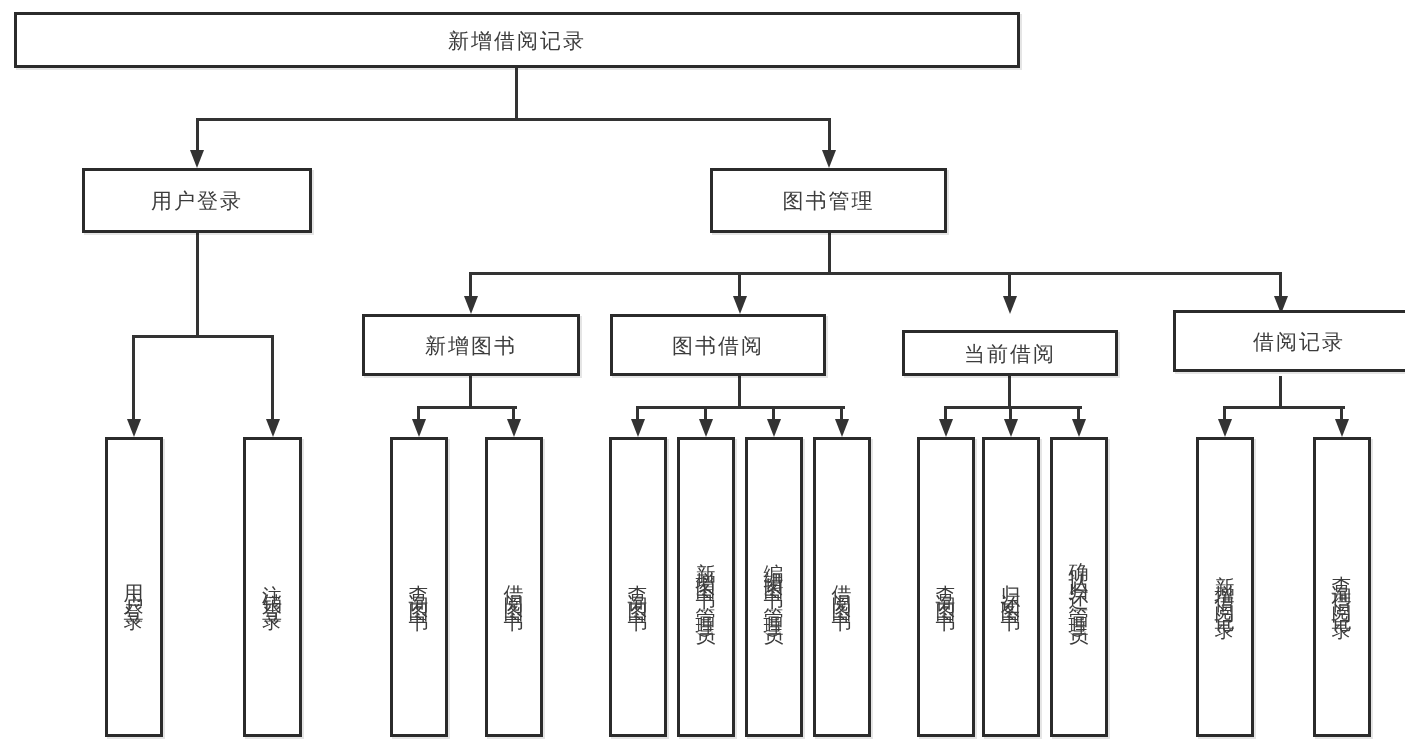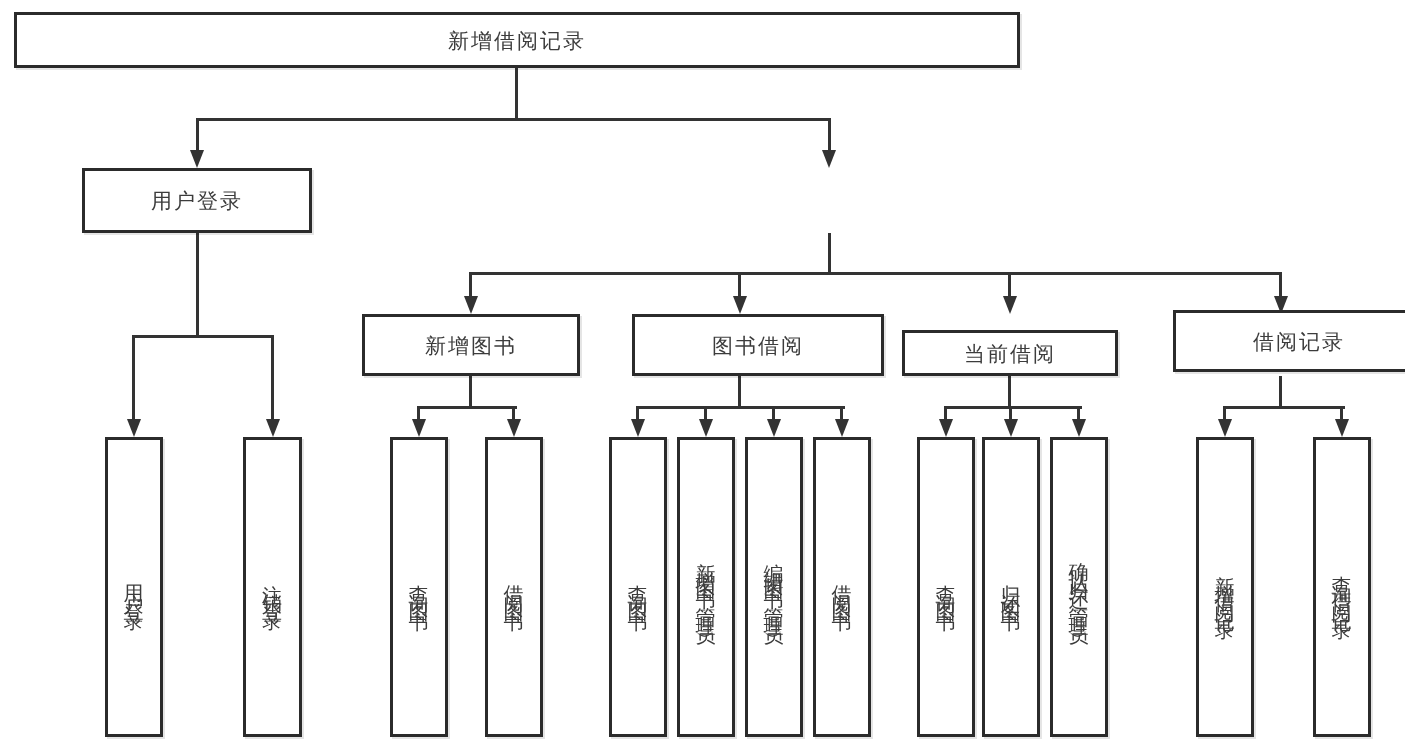--- a/index.html
+++ b/index.html
@@ -41,20 +41,23 @@
   <div class="ln" style="left:515px;top:68px;width:3px;height:50px"></div>
   <div class="ln" style="left:196px;top:118px;width:635px;height:3px"></div>
   <div class="ln" style="left:196px;top:118px;width:3px;height:36px"></div>
   <div class="ln" style="left:828px;top:118px;width:3px;height:36px"></div>
   <div class="ah" style="left:190px;top:150px"></div>
   <div class="ah" style="left:822px;top:150px"></div>
 
   <div class="node" style="left:82px;top:168px;width:230px;height:65px">
     <span class="hlbl">用户登录</span>
   </div>
+  <div class="node" style="left:710px;top:168px;width:237px;height:65px">
+    <span class="hlbl">图书管理</span>
+  </div>
 
   <div class="ln" style="left:196px;top:233px;width:3px;height:102px"></div>
   <div class="ln" style="left:132px;top:335px;width:142px;height:3px"></div>
   <div class="ln" style="left:132px;top:335px;width:3px;height:88px"></div>
   <div class="ln" style="left:271px;top:335px;width:3px;height:88px"></div>
   <div class="ah" style="left:127px;top:419px"></div>
   <div class="ah" style="left:266px;top:419px"></div>
 
   <div class="ln" style="left:828px;top:233px;width:3px;height:42px"></div>
   <div class="ln" style="left:469px;top:272px;width:813px;height:3px"></div>
@@ -63,21 +66,21 @@
   <div class="ln" style="left:1008px;top:272px;width:3px;height:28px"></div>
   <div class="ln" style="left:1279px;top:272px;width:3px;height:28px"></div>
   <div class="ah" style="left:464px;top:296px"></div>
   <div class="ah" style="left:733px;top:296px"></div>
   <div class="ah" style="left:1003px;top:296px"></div>
   <div class="ah" style="left:1274px;top:296px"></div>
 
   <div class="node" style="left:362px;top:314px;width:218px;height:62px">
     <span class="hlbl">新增图书</span>
   </div>
-  <div class="node" style="left:632px;top:314px;width:252px;height:62px">
+  <div class="node" style="left:610px;top:314px;width:216px;height:62px">
     <span class="hlbl">图书借阅</span>
   </div>
   <div class="node" style="left:902px;top:330px;width:216px;height:46px">
     <span class="hlbl">当前借阅</span>
   </div>
   <div class="node" style="left:1173px;top:310px;width:252px;height:62px">
     <span class="hlbl">借阅记录</span>
   </div>
 
   <div class="ln" style="left:469px;top:376px;width:3px;height:33px"></div>

